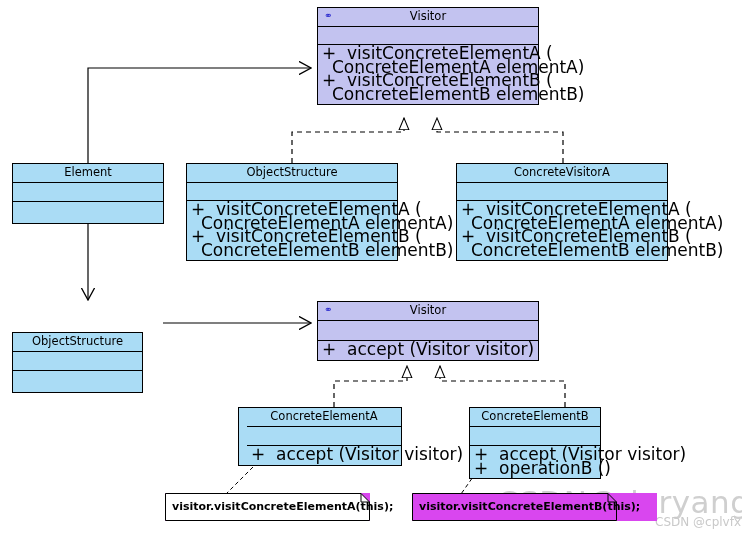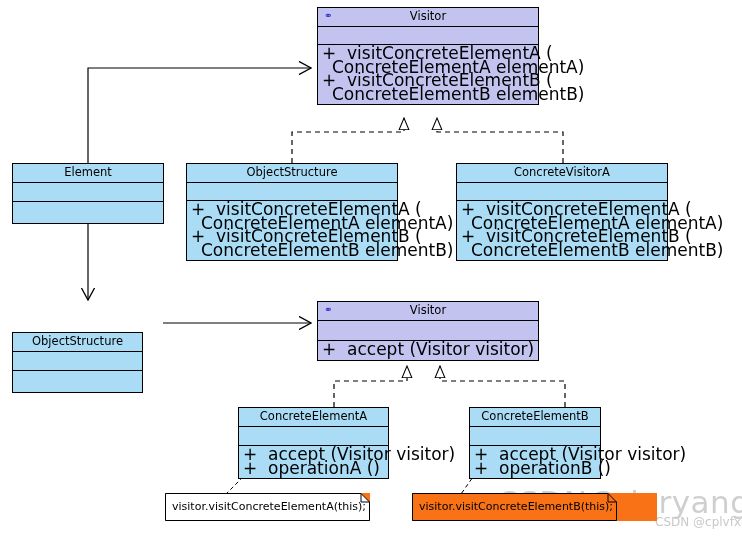--- a/index.html
+++ b/index.html
@@ -61,24 +61,25 @@
     width: 12px;
     height: 9px;
     line-height: 9px;
     font-size: 10px;
     color: #2222cc;
   }
   
   .note {
     position: absolute;
     box-sizing: border-box;
-    background: #f97316;
+    background: #d946ef;
     font-size: 11px;
     color: #000000;
     line-height: 14px;
+    font-weight: bold;
   }
   .note .note-body {
     position: absolute;
     inset: 0;
   }
   .note .note-text {
     position: absolute;
     left: 7px;
     top: 50%;
     transform: translateY(-50%);
@@ -220,28 +221,27 @@
     <div class="uml-name">
       <span class="iface-icon">⚭</span>
       <span>Visitor</span>
     </div>
     <div class="uml-attrs" style="height:17px;"></div>
     <div class="uml-ops">
       <div class="op-line">+  accept (Visitor visitor)</div>
     </div>
   </div>
 
-  <div class="uml-class" style="left:238px; top:407px; width:151px;">
+  <div class="uml-class" style="left:238px; top:407px; width:164px;padding-left:8px;">
     <div class="uml-name">
       <span>ConcreteElementA</span>
     </div>
     <div class="uml-attrs" style="height:16px;"></div>
     <div class="uml-ops">
       <div class="op-line">+  accept (Visitor visitor)</div>
-      <div class="op-line">+  operationA ()</div>
     </div>
   </div>
 
   <div class="uml-class" style="left:469px; top:407px; width:132px;">
     <div class="uml-name">
       <span>ConcreteElementB</span>
     </div>
     <div class="uml-attrs" style="height:16px;"></div>
     <div class="uml-ops">
       <div class="op-line">+  accept (Visitor visitor)</div>

